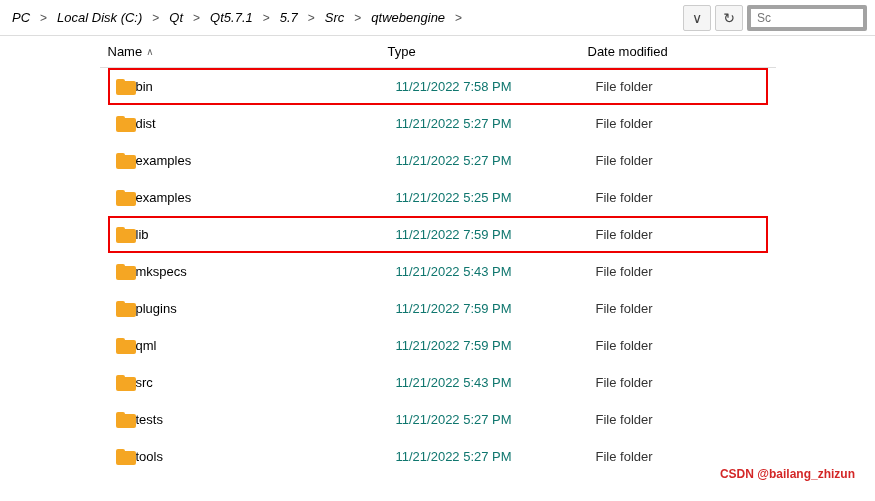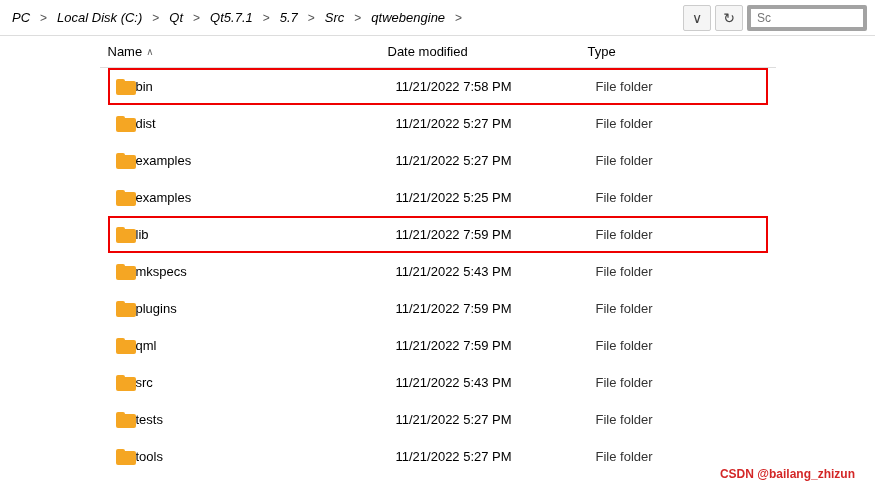--- a/index.html
+++ b/index.html
@@ -156,21 +156,21 @@
       left: 0;
       top: 2px;
       width: 9px;
       height: 4px;
       background: #f5a623;
       border-radius: 2px 2px 0 0;
     }
 
     .file-date {
       padding: 0 8px;
-      color: #000000;
+      color: #0f766e;
       font-size: 13px;
     }
 
     .file-type {
       padding: 0 8px;
       color: #333;
       font-size: 13px;
     }
 
     .watermark {
@@ -209,24 +209,24 @@
   </div>
 </div>
 
 <div class="content-area">
   <div class="column-headers">
     <div class="col-header">
       <span>Name</span>
       <span class="sort-arrow">∧</span>
     </div>
     <div class="col-header">
+      <span>Type</span>
+    </div>
+    <div class="col-header">
       <span>Date modified</span>
-    </div>
-    <div class="col-header">
-      <span>Type</span>
     </div>
     <div class="col-header"></div>
   </div>
 
   <div class="file-list" id="file-list">
   <div class="file-row highlighted">
     <div class="file-name-cell">
       <div class="folder-icon"></div>
       <span>bin</span>
     </div>

